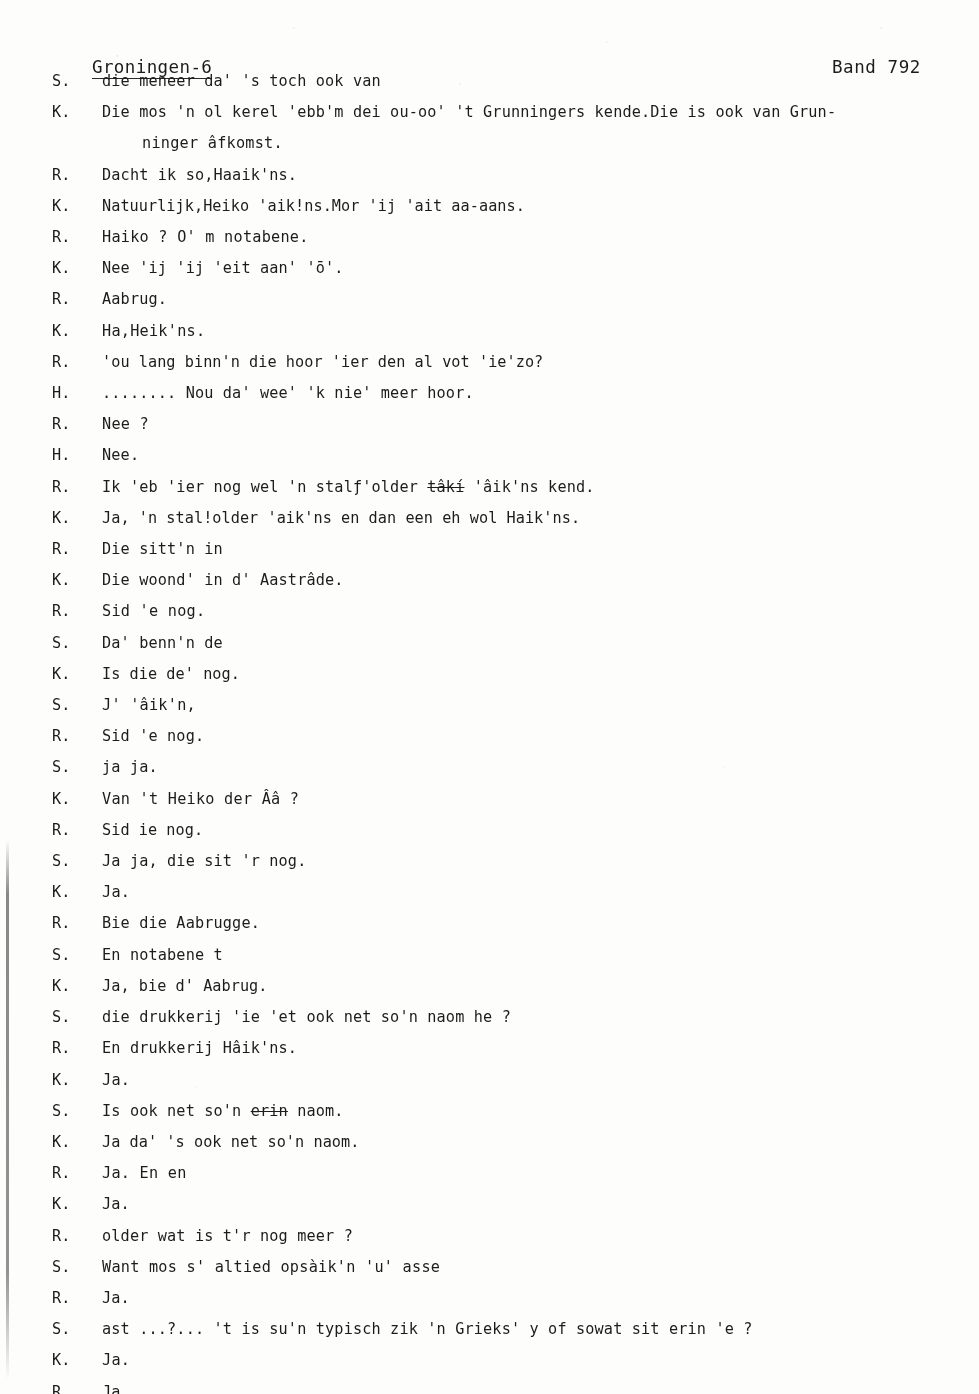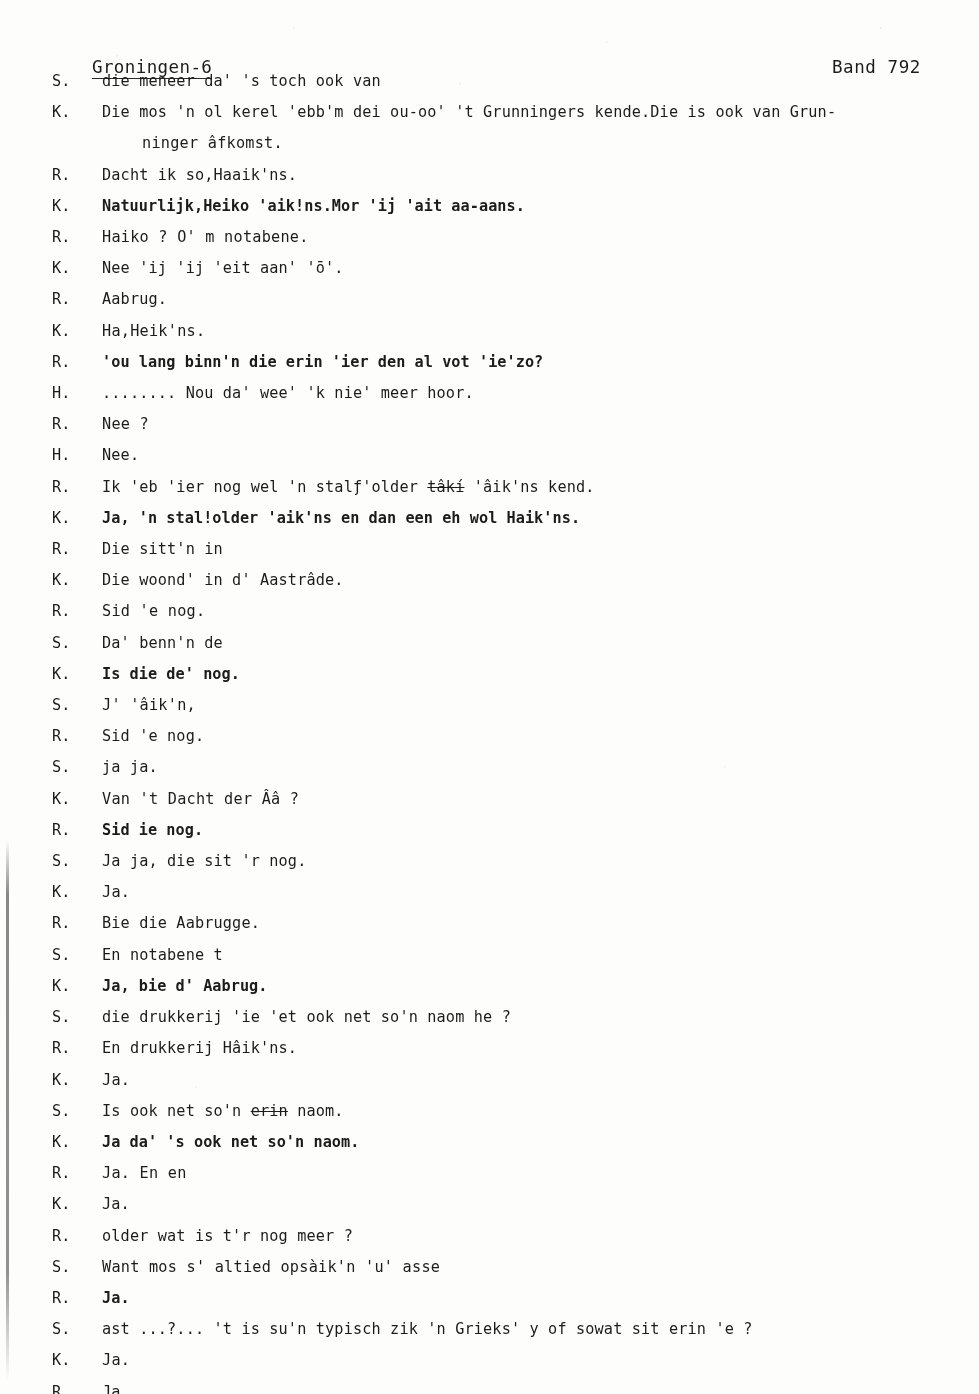--- a/index.html
+++ b/index.html
@@ -90,21 +90,21 @@
     flex: 1 1 auto;
     white-space: pre-wrap;
   }
   .cont .spk { visibility: hidden; }
   .cont .txt { padding-left: 0; margin-left: 40px; }
 
   .strike { text-decoration: line-through; }
 
   
   .transcript .line:nth-child(3n) .txt { letter-spacing: 0.25px; }
-  .transcript .line:nth-child(5n) .txt { letter-spacing: 0.05px; font-weight: bold; }
+  .transcript .line:nth-child(5n) .txt { letter-spacing: 0.05px; }
 </style>
 </head>
 <body>
 
 <div class="page">
 
   <div class="scan-edge"></div>
 
   <div class="header">
     <div class="doc-title">Groningen-6</div>
@@ -114,35 +114,35 @@
   <div class="transcript">
       <div class="line"><span class="spk">S.</span><span class="txt">die meneer da' 's toch ook van</span></div>
       <div class="line"><span class="spk">K.</span><span class="txt">Die mos 'n ol kerel 'ebb'm dei ou-oo' 't Grunningers kende.Die is ook van Grun-</span></div>
       <div class="line cont"><span class="spk"></span><span class="txt">ninger âfkomst.</span></div>
       <div class="line"><span class="spk">R.</span><span class="txt">Dacht ik so,Haaik'ns.</span></div>
       <div class="line"><span class="spk">K.</span><span class="txt">Natuurlijk,Heiko 'aik!ns.Mor 'ij 'ait aa-aans.</span></div>
       <div class="line"><span class="spk">R.</span><span class="txt">Haiko ? O' m notabene.</span></div>
       <div class="line"><span class="spk">K.</span><span class="txt">Nee 'ij 'ij 'eit aan' 'ō'.</span></div>
       <div class="line"><span class="spk">R.</span><span class="txt">Aabrug.</span></div>
       <div class="line"><span class="spk">K.</span><span class="txt">Ha,Heik'ns.</span></div>
-      <div class="line"><span class="spk">R.</span><span class="txt">'ou lang binn'n die erin 'ier den al vot 'ie'zo?</span></div>
+      <div class="line"><span class="spk">R.</span><span class="txt">'ou lang binn'n die hoor 'ier den al vot 'ie'zo?</span></div>
       <div class="line"><span class="spk">H.</span><span class="txt">........ Nou da' wee' 'k nie' meer hoor.</span></div>
       <div class="line"><span class="spk">R.</span><span class="txt">Nee ?</span></div>
       <div class="line"><span class="spk">H.</span><span class="txt">Nee.</span></div>
       <div class="line"><span class="spk">R.</span><span class="txt">Ik 'eb 'ier nog wel 'n stalƒ'older <span class="strike">tâkí</span> 'âik'ns kend.</span></div>
       <div class="line"><span class="spk">K.</span><span class="txt">Ja, 'n stal!older 'aik'ns en dan een eh wol Haik'ns.</span></div>
       <div class="line"><span class="spk">R.</span><span class="txt">Die sitt'n in</span></div>
       <div class="line"><span class="spk">K.</span><span class="txt">Die woond' in d' Aastrâde.</span></div>
       <div class="line"><span class="spk">R.</span><span class="txt">Sid 'e nog.</span></div>
       <div class="line"><span class="spk">S.</span><span class="txt">Da' benn'n de</span></div>
       <div class="line"><span class="spk">K.</span><span class="txt">Is die de' nog.</span></div>
       <div class="line"><span class="spk">S.</span><span class="txt">J' 'âik'n,</span></div>
       <div class="line"><span class="spk">R.</span><span class="txt">Sid 'e nog.</span></div>
       <div class="line"><span class="spk">S.</span><span class="txt">ja ja.</span></div>
-      <div class="line"><span class="spk">K.</span><span class="txt">Van 't Dacht der Ââ ?</span></div>
+      <div class="line"><span class="spk">K.</span><span class="txt">Van 't Heiko der Ââ ?</span></div>
       <div class="line"><span class="spk">R.</span><span class="txt">Sid ie nog.</span></div>
       <div class="line"><span class="spk">S.</span><span class="txt">Ja ja, die sit 'r nog.</span></div>
       <div class="line"><span class="spk">K.</span><span class="txt">Ja.</span></div>
       <div class="line"><span class="spk">R.</span><span class="txt">Bie die Aabrugge.</span></div>
       <div class="line"><span class="spk">S.</span><span class="txt">En notabene t</span></div>
       <div class="line"><span class="spk">K.</span><span class="txt">Ja, bie d' Aabrug.</span></div>
       <div class="line"><span class="spk">S.</span><span class="txt">die drukkerij 'ie 'et ook net so'n naom he ?</span></div>
       <div class="line"><span class="spk">R.</span><span class="txt">En drukkerij Hâik'ns.</span></div>
       <div class="line"><span class="spk">K.</span><span class="txt">Ja.</span></div>
       <div class="line"><span class="spk">S.</span><span class="txt">Is ook net so'n <span class="strike">erin</span> naom.</span></div>

